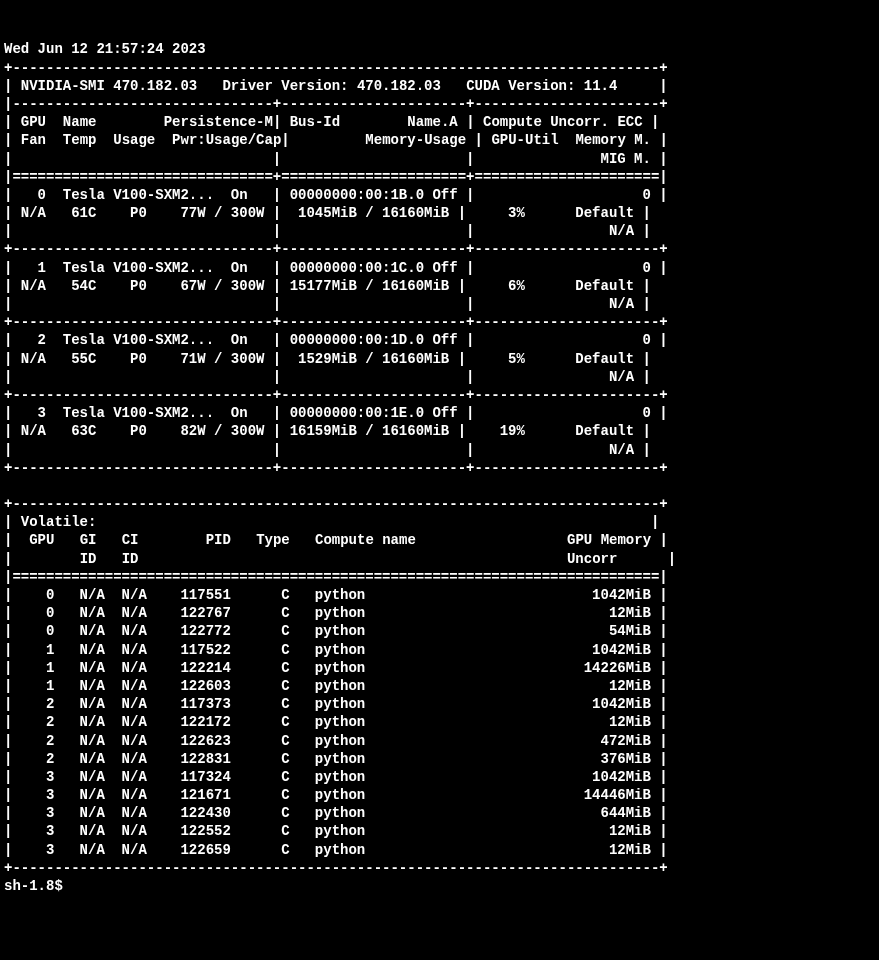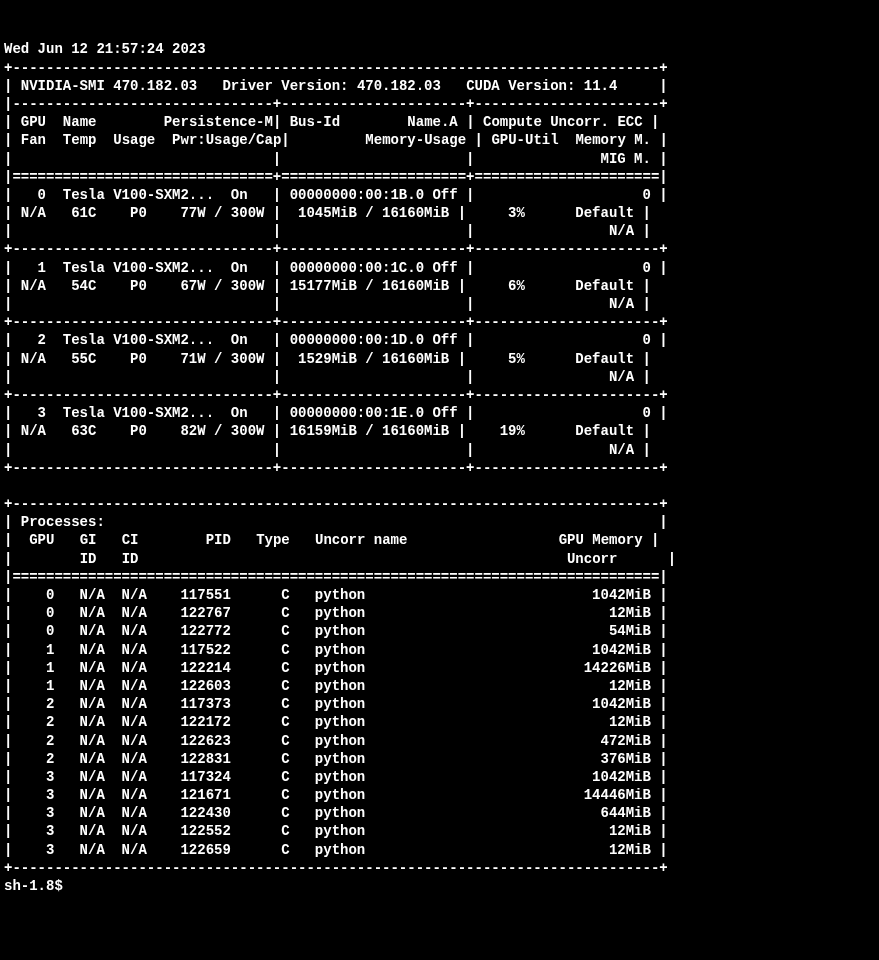--- a/index.html
+++ b/index.html
@@ -39,22 +39,22 @@
 |   2  Tesla V100-SXM2...  On   | 00000000:00:1D.0 Off |                    0 |
 | N/A   55C    P0    71W / 300W |  1529MiB / 16160MiB |     5%      Default |
 |                               |                      |                N/A |
 +-------------------------------+----------------------+----------------------+
 |   3  Tesla V100-SXM2...  On   | 00000000:00:1E.0 Off |                    0 |
 | N/A   63C    P0    82W / 300W | 16159MiB / 16160MiB |    19%      Default |
 |                               |                      |                N/A |
 </span>+-------------------------------+----------------------+----------------------+
                                                                                
 +-----------------------------------------------------------------------------+
-| <span>Processes:</span>                                                                  |
-|  <span>GPU</span>   <span>GI</span>   <span>CI</span>        <span>PID</span>   <span>Type</span>   <span>Uncorr name</span>                  <span>GPU Memory</span> |
+| <span>Volatile:</span>                                                                  |
+|  <span>GPU</span>   <span>GI</span>   <span>CI</span>        <span>PID</span>   <span>Type</span>   <span>Compute name</span>                  <span>GPU Memory</span> |
 |        <span>ID</span>   <span>ID</span>                                                   <span>Uncorr</span>      |
 |=============================================================================|
 <span id="process-rows">|    0   N/A  N/A    117551      C   python                           1042MiB |
 |    0   N/A  N/A    122767      C   python                             12MiB |
 |    0   N/A  N/A    122772      C   python                             54MiB |
 |    1   N/A  N/A    117522      C   python                           1042MiB |
 |    1   N/A  N/A    122214      C   python                          14226MiB |
 |    1   N/A  N/A    122603      C   python                             12MiB |
 |    2   N/A  N/A    117373      C   python                           1042MiB |
 |    2   N/A  N/A    122172      C   python                             12MiB |

